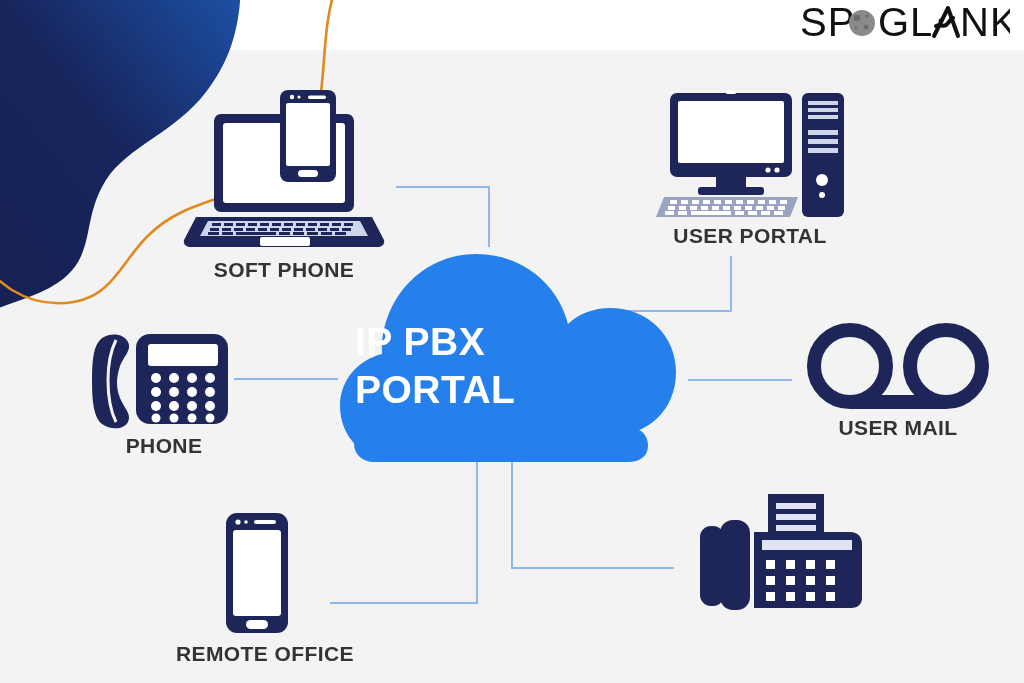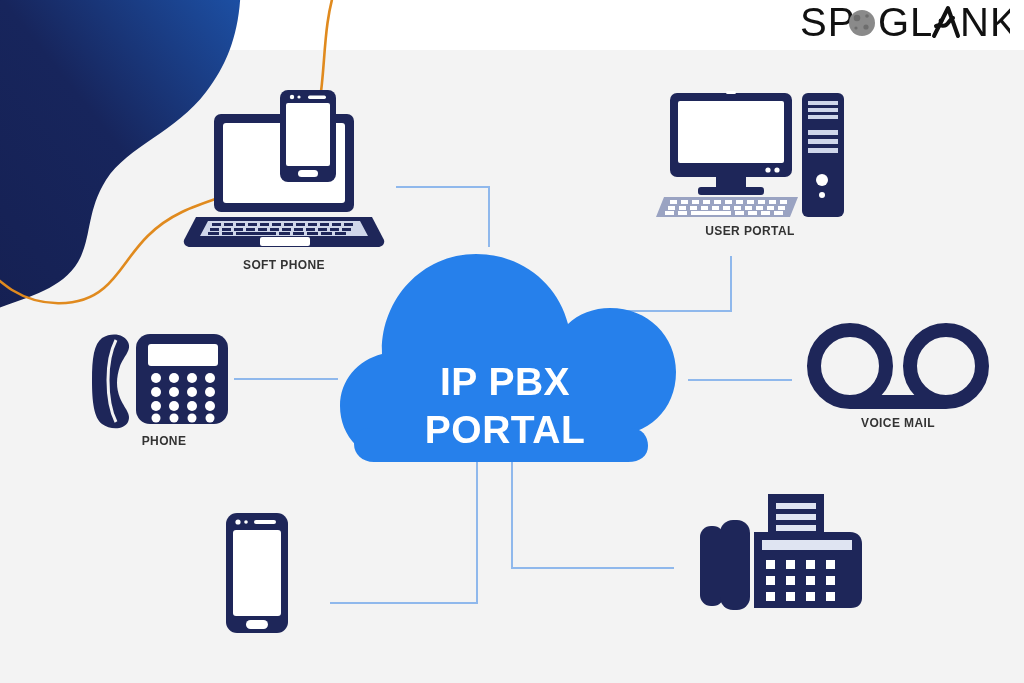--- a/index.html
+++ b/index.html
@@ -23,38 +23,37 @@
     background:#ffffff;
   }
   #decor { position:absolute; left:0; top:0; width:1024px; height:683px; }
   #links  { position:absolute; left:0; top:0; width:1024px; height:683px; }
   #cloudsvg { position:absolute; left:330px; top:240px; width:360px; height:235px; }
 
   .cloud-label {
     position:absolute;
     left:355px; top:318px;
     width:300px;
-    text-align:center;
+    text-align:left;
     color:#ffffff;
     font-weight:bold;
     font-size:39px;
     line-height:48px;
     letter-spacing:0.5px;
     pointer-events:none;
-    margin-top:40px;
   }
 
   .node { position:absolute; }
   .node .icon { display:block; }
   .node .label {
     display:block;
     text-align:center;
     color:#333333;
     font-weight:bold;
-    font-size:12px;
+    font-size:21px;
     letter-spacing:0.4px;
     margin-top:4px;
     white-space:nowrap;
   }
 
   
   #node-softphone    { left:178px; top:82px;  width:212px; }
   #node-userportal   { left:650px; top:85px;  width:200px; }
   #node-phone        { left:90px;  top:322px; width:148px; }
   #node-voicemail    { left:800px; top:322px; width:196px; }
@@ -281,32 +280,33 @@
     </svg>
     <span class="label">PHONE</span>
   </div>
 
   <div class="node" id="node-voicemail">
     <svg class="icon" width="196" height="90" viewBox="0 0 196 90">
       <circle cx="50" cy="44" r="36" fill="none" stroke="#1E2659" stroke-width="14"></circle>
       <circle cx="146" cy="44" r="36" fill="none" stroke="#1E2659" stroke-width="14"></circle>
       <rect x="50" y="73" width="96" height="14" fill="#1E2659"></rect>
     </svg>
-    <span class="label">VOICE MAIL</span>
+    <span class="label">USER MAIL</span>
   </div>
 
   <div class="node" id="node-remoteoffice">
     <svg class="icon" width="160" height="130" viewBox="0 0 160 130">
       <rect x="50" y="5" width="62" height="120" rx="11" fill="#1E2659"></rect>
       <rect x="57" y="22" width="48" height="86" rx="3" fill="#ffffff"></rect>
       <circle cx="62" cy="14" r="2.6" fill="#ffffff"></circle>
       <circle cx="70" cy="14" r="1.8" fill="#ffffff"></circle>
       <rect x="78" y="12" width="22" height="4" rx="2" fill="#ffffff"></rect>
       <rect x="70" y="112" width="22" height="9" rx="4.5" fill="#ffffff"></rect>
     </svg>
+    <span class="label">REMOTE OFFICE</span>
   </div>
 
   <div class="node" id="node-fax">
     <svg class="icon" width="176" height="124" viewBox="0 0 176 124">
 
       <rect x="76" y="2" width="56" height="56" fill="#1E2659"></rect>
       <g fill="#dfe4f2">
         <rect x="84" y="11" width="40" height="6"></rect>
         <rect x="84" y="22" width="40" height="6"></rect>
         <rect x="84" y="33" width="40" height="6"></rect>

